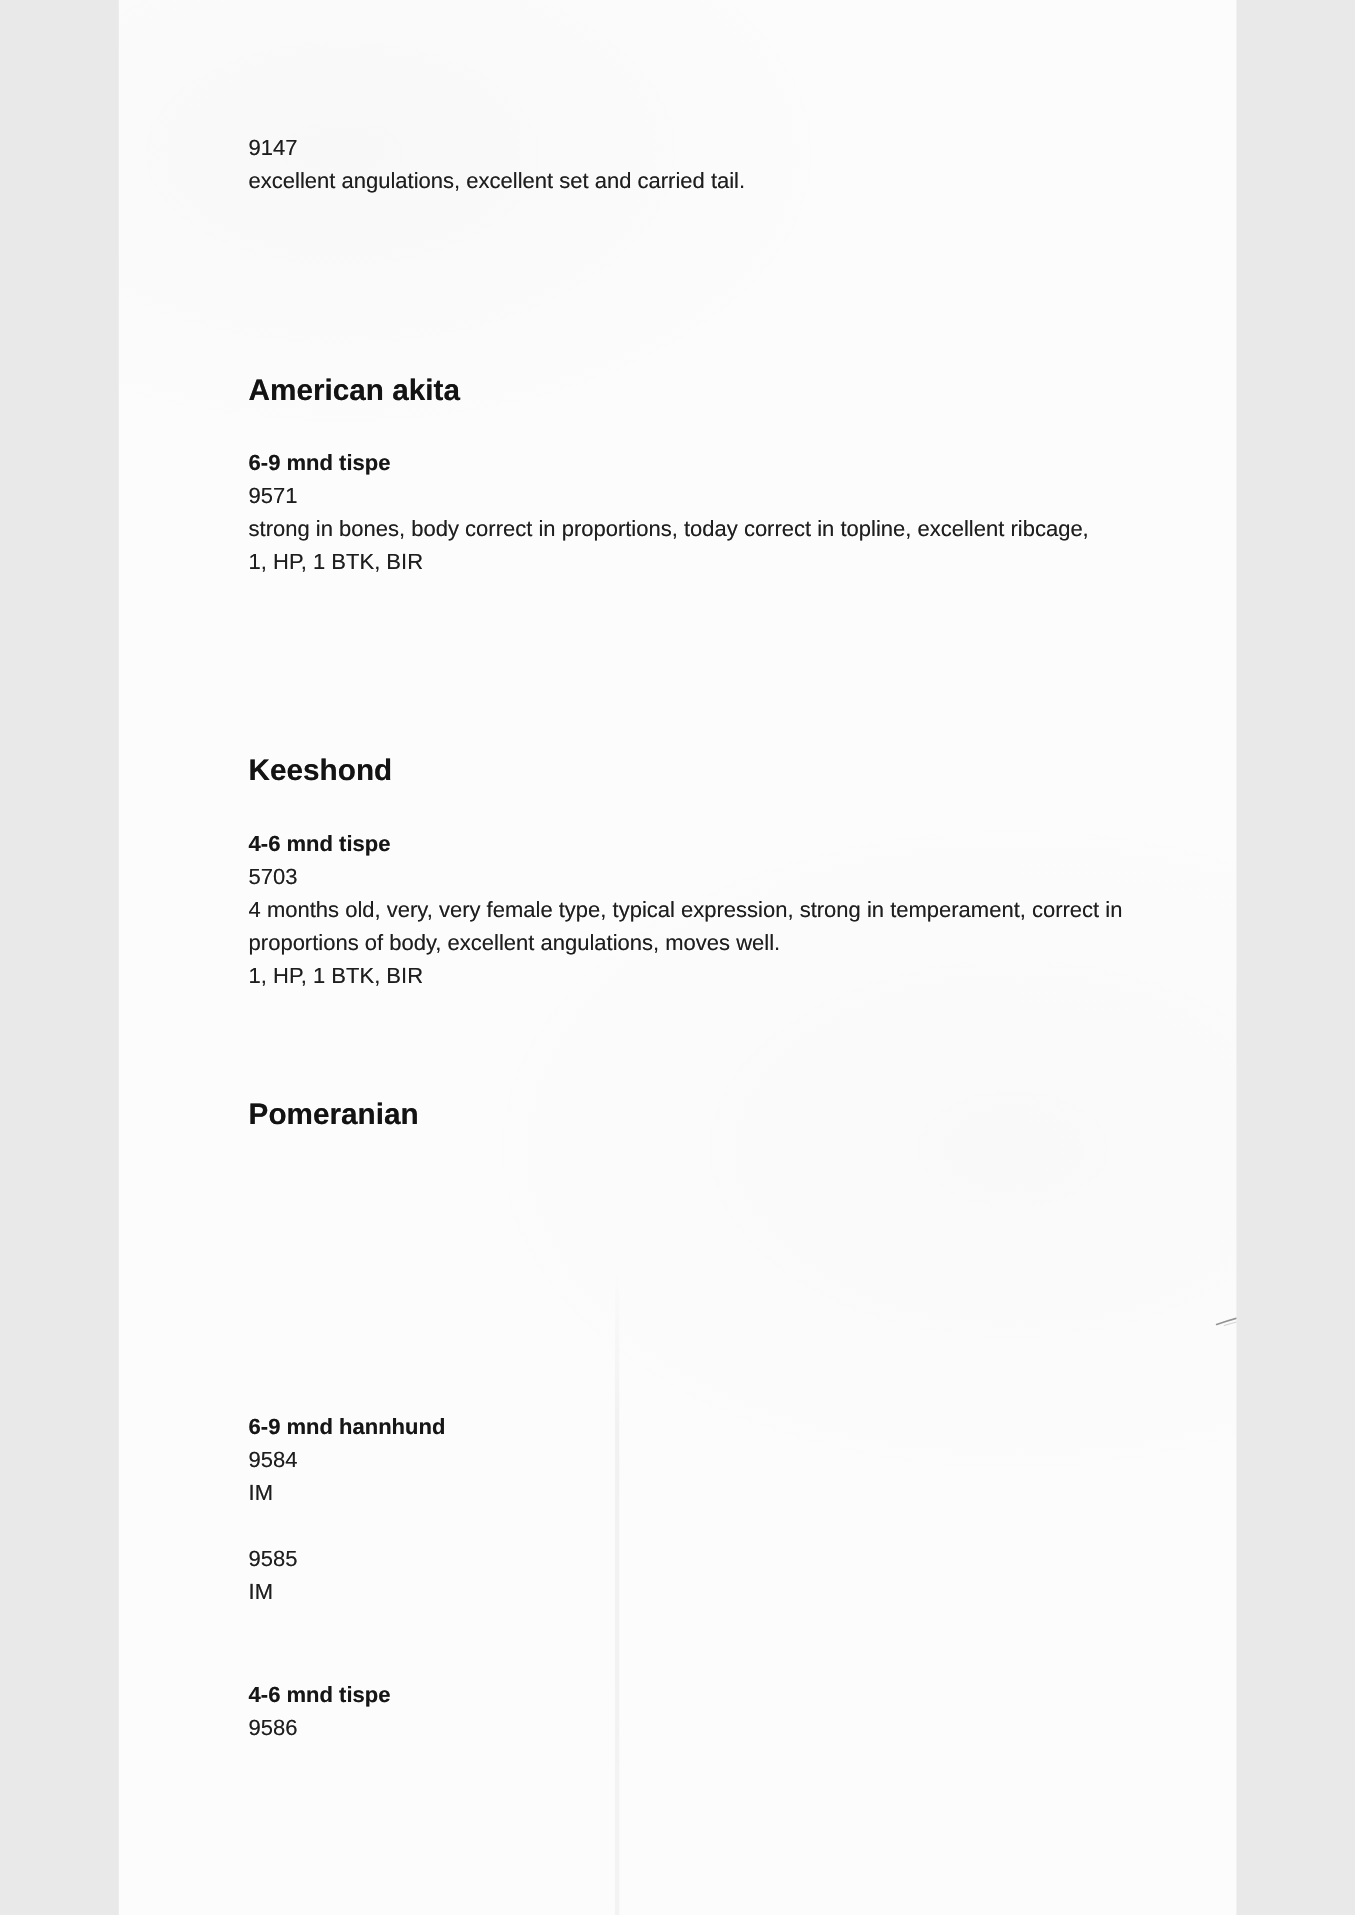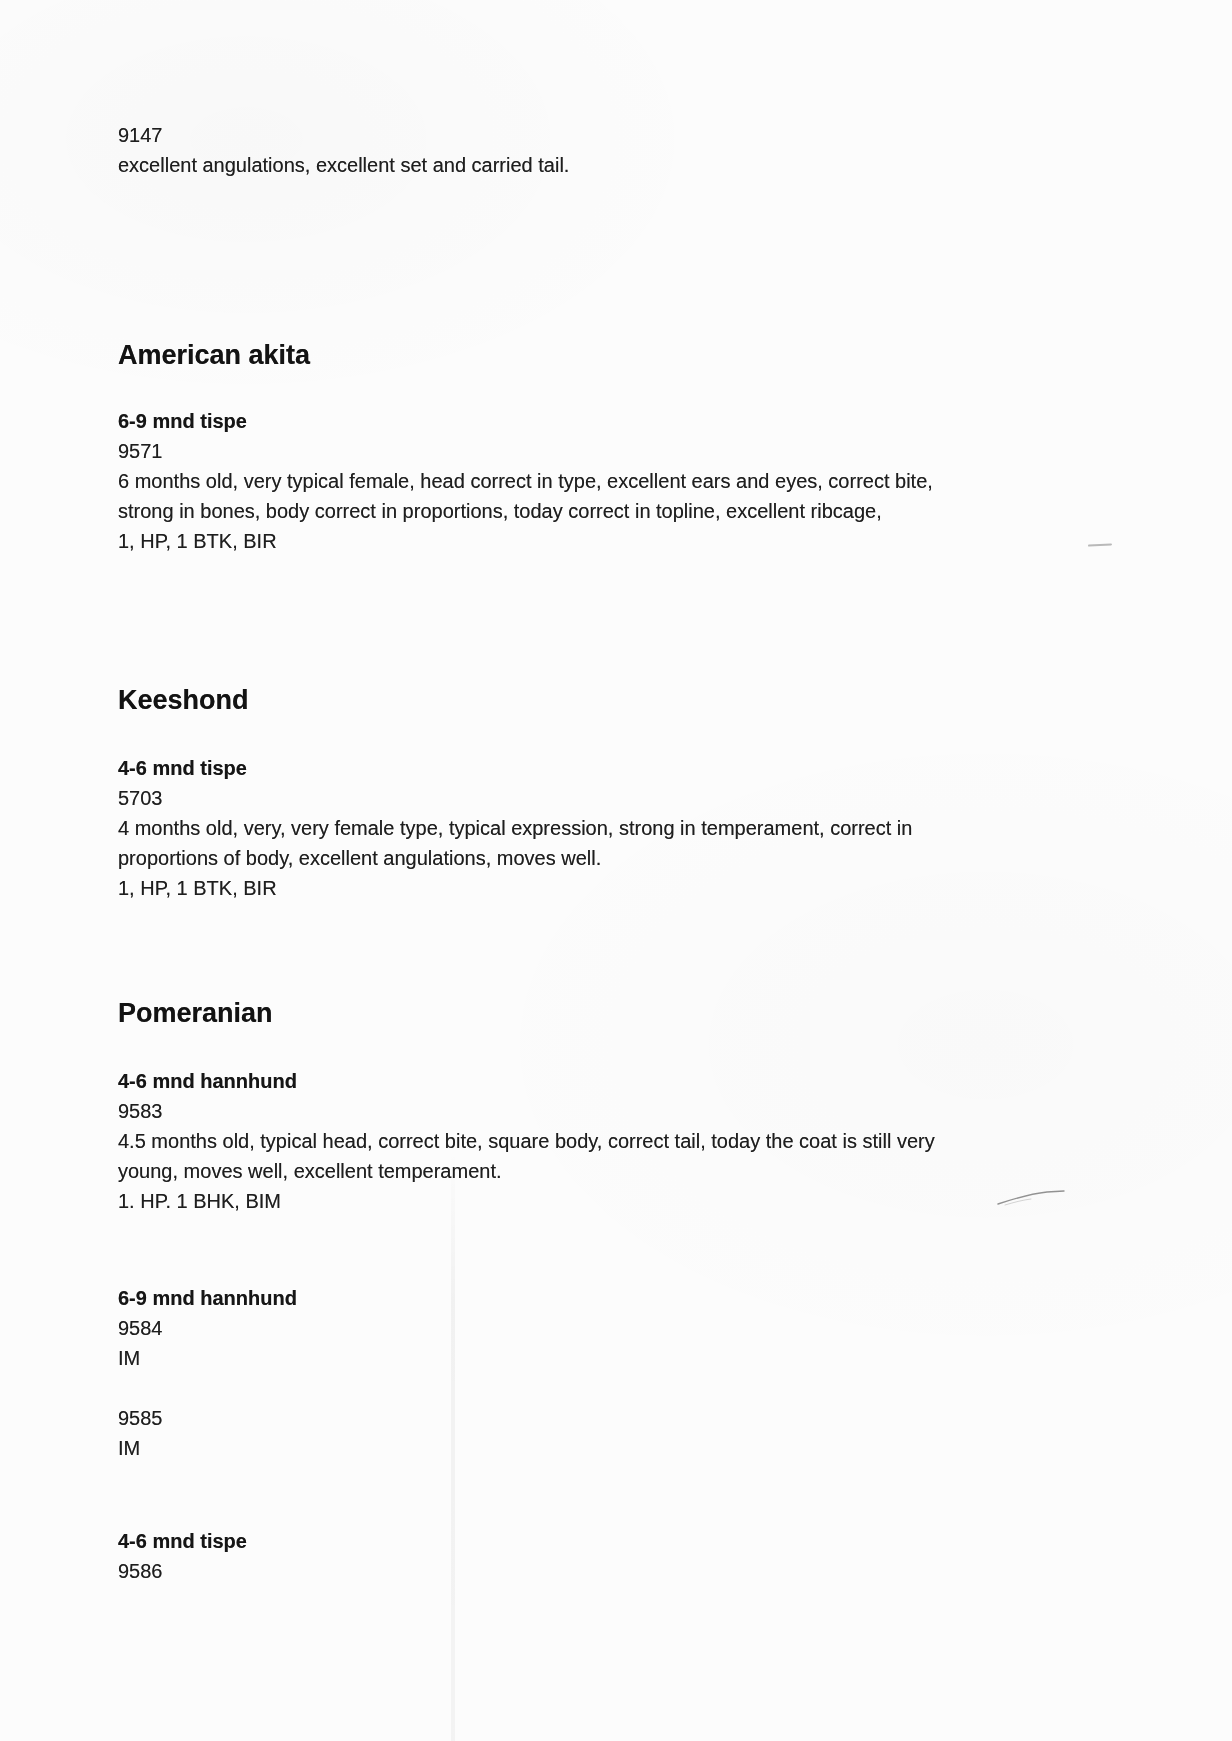--- a/index.html
+++ b/index.html
@@ -1,18 +1,18 @@
 <!DOCTYPE html>
 <html><head>
 <meta charset="utf-8">
 <style>
   html,body{margin:0;padding:0;background:#e9e9e9;}
   .page{
     position:relative;
-    width:1232px;height:1741px;
+    width:1016px;height:1741px;
     margin:0 auto;
     background:
       radial-gradient(ellipse 700px 400px at 20% 8%, rgba(0,0,0,0.016), rgba(0,0,0,0) 70%),
       radial-gradient(ellipse 800px 500px at 80% 60%, rgba(0,0,0,0.012), rgba(0,0,0,0) 70%),
       #fcfcfc;
     overflow:hidden;
     font-family:"Liberation Sans","DejaVu Sans",sans-serif;
     color:#1e1e1e;
   }
   .blk{position:absolute;left:118px;}
@@ -49,44 +49,36 @@
   <div class="blk" style="top:120px">
     <div class="body-line">9147</div>
     <div class="body-line">excellent angulations, excellent set and carried tail.</div>
   </div>
 
   <div class="blk breed" style="top:338px">American akita</div>
 
   <div class="blk" style="top:406px">
     <div class="body-line class-label">6-9 mnd tispe</div>
     <div class="body-line">9571</div>
-    <div class="body-line">6 months old, very typical female, head correct in type, excellent ears and eyes, correct bite,</div>
     <div class="body-line">strong in bones, body correct in proportions, today correct in topline, excellent ribcage,</div>
     <div class="body-line">1, HP, 1 BTK, BIR</div>
   </div>
 
   <div class="blk breed" style="top:683px">Keeshond</div>
 
   <div class="blk" style="top:753px">
     <div class="body-line class-label">4-6 mnd tispe</div>
     <div class="body-line">5703</div>
     <div class="body-line">4 months old, very, very female type, typical expression, strong in temperament, correct in</div>
     <div class="body-line">proportions of body, excellent angulations, moves well.</div>
     <div class="body-line">1, HP, 1 BTK, BIR</div>
   </div>
 
   <div class="blk breed" style="top:996px">Pomeranian</div>
 
-  <div class="blk" style="top:1066px">
-    <div class="body-line class-label">4-6 mnd hannhund</div>
-    <div class="body-line">9583</div>
-    <div class="body-line">4.5 months old, typical head, correct bite, square body, correct tail, today the coat is still very</div>
-    <div class="body-line">young, moves well, excellent temperament.</div>
-    <div class="body-line">1. HP. 1 BHK, BIM</div>
-  </div>
 
   <div class="blk" style="top:1283px">
     <div class="body-line class-label">6-9 mnd hannhund</div>
     <div class="body-line">9584</div>
     <div class="body-line">IM</div>
   </div>
 
   <div class="blk" style="top:1403px">
     <div class="body-line">9585</div>
     <div class="body-line">IM</div>

